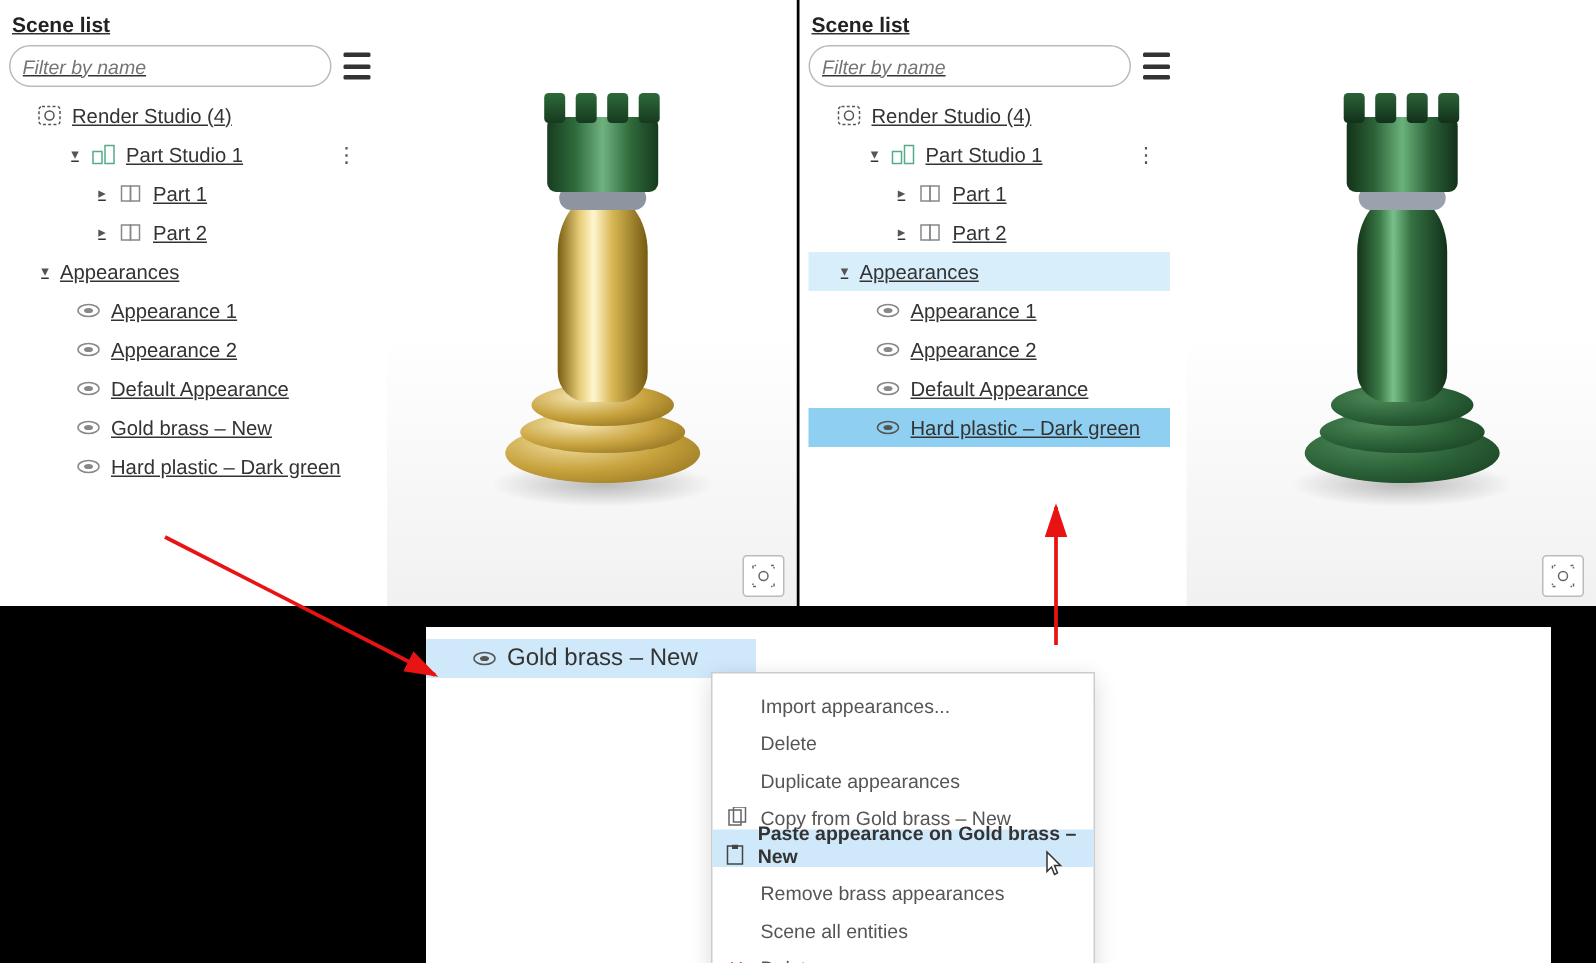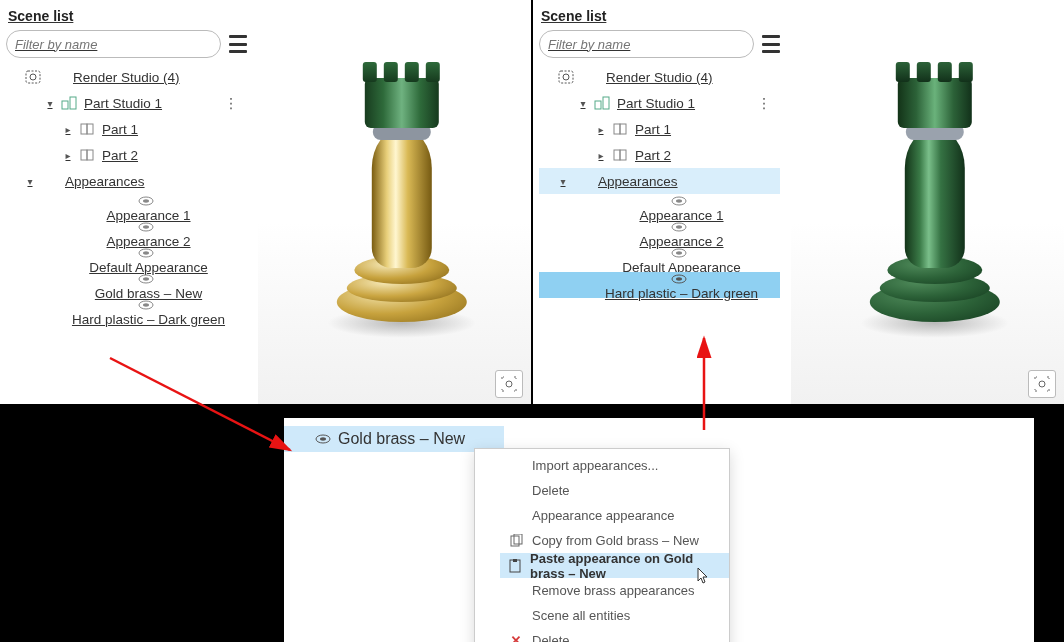--- a/index.html
+++ b/index.html
@@ -10,31 +10,31 @@
 
   
   .scene-col{width:255px;padding:6px 8px 0 6px;}
   .scene-title{font-weight:700;font-size:14px;margin:2px 0 6px 2px;color:#222;}
   .filter-row{display:flex;align-items:center;gap:8px;margin-bottom:6px;}
   .filter-input{flex:1;height:28px;border:1px solid #bbb;border-radius:14px;padding:0 8px;font-style:italic;color:#888;font-size:13px;}
   .list-toggle{width:18px;height:18px;display:flex;flex-direction:column;justify-content:space-between;}
   .list-toggle span{height:3px;background:#333;border-radius:1px;}
   .tree{font-size:13.5px;color:#333;}
   .row{display:flex;align-items:center;height:26px;position:relative;}
-  .indent-1{padding-left:18px;gap:25px;}
+  .indent-1{padding-left:18px;}
   .indent-2{padding-left:38px;}
   .indent-3{padding-left:56px;}
   .chev{width:12px;text-align:center;margin-right:4px;color:#555;font-size:10px;}
   .ico{width:18px;height:16px;margin-right:6px;display:flex;align-items:center;justify-content:center;}
   .ico svg{width:16px;height:14px;}
   .vdots{position:absolute;right:10px;color:#555;font-size:14px;letter-spacing:-1px;}
   .row.sel-light{background:#d9eefb;}
   .row.hi{background:#cfe9fa;}
   .row.full-sel{background:#8fd0f2;}
-  .appear-row{padding-left:44px;flex-direction:column;}
+  .appear-row{padding-left:44px;}
 
   
   .viewport{position:absolute;left:258px;top:0;right:0;bottom:0;background:linear-gradient(#fff 0%,#fff 55%,#f1f1f1 100%);}
   .chess{position:absolute;left:50%;top:40px;transform:translateX(-46%);width:170px;height:300px;}
   .shadow{position:absolute;bottom:2px;left:50%;transform:translateX(-50%);width:150px;height:30px;background:radial-gradient(ellipse at center,rgba(0,0,0,0.25) 0%,rgba(0,0,0,0) 70%);}
   .rook-base{position:absolute;bottom:18px;left:50%;transform:translateX(-50%);width:130px;height:40px;border-radius:50%;}
   .rook-stack{position:absolute;bottom:38px;left:50%;transform:translateX(-50%);width:110px;height:28px;border-radius:50%;}
   .rook-stack2{position:absolute;bottom:56px;left:50%;transform:translateX(-50%);width:95px;height:28px;border-radius:50%;}
   .rook-body{position:absolute;bottom:72px;left:50%;transform:translateX(-50%);width:60px;height:140px;border-radius:30px 30px 20px 20px / 40px 40px 20px 20px;}
   .rook-neck{position:absolute;bottom:200px;left:50%;transform:translateX(-50%);width:58px;height:16px;border-radius:8px;}
@@ -56,21 +56,21 @@
   .green .rook-top{background:linear-gradient(90deg,#133318,#2c6238,#6ab27b,#2c6238,#12311a);}
   .green .rook-cren div{background:linear-gradient(#2c6238,#12311a);}
   
   .frame-btn{position:absolute;right:8px;bottom:6px;width:28px;height:28px;border:1px solid #bbb;border-radius:3px;background:#fff;display:flex;align-items:center;justify-content:center;}
 
   
   .ctx-wrap{position:absolute;left:284px;top:418px;width:750px;height:224px;background:#fff;}
   .ctx-rows{position:absolute;left:0;top:8px;width:220px;}
   .ctx-rows .row{height:26px;padding-left:30px;}
   .menu{position:absolute;left:190px;top:30px;width:256px;background:#fff;border:1px solid #ccc;box-shadow:0 4px 14px rgba(0,0,0,0.15);font-size:13px;color:#555;padding:4px 0;}
-  .menu .mrow{display:flex;align-items:center;height:25px;padding:0 10px 0 8px;gap:8px;margin-left:25px;}
+  .menu .mrow{display:flex;align-items:flex-end;height:25px;padding:0 10px 0 8px;gap:8px;}
   .menu .mrow.hi{background:#cfe9fa;color:#333;font-weight:bold;}
   .menu .mico{width:16px;height:16px;display:flex;align-items:center;justify-content:center;font-size:13px;}
   .cursor{position:absolute;left:410px;top:148px;}
 
   
   svg.arrow{position:absolute;overflow:visible;}
 
 </style>
 </head>
 <body>
@@ -339,21 +339,21 @@
     <div class="mrow">
         <span class="mico"></span>
         <span>Import appearances...</span>
       </div>
     <div class="mrow">
         <span class="mico"></span>
         <span>Delete</span>
       </div>
     <div class="mrow">
         <span class="mico"></span>
-        <span>Appearance appearance</span>
+        <span>Duplicate appearances</span>
       </div>
     <div class="mrow">
       <span class="mico">
           <svg width="14" height="14" viewBox="0 0 14 14">
             <rect x="2" y="2" width="8" height="10" fill="none" stroke="#666"></rect>
             <rect x="5" y="0" width="8" height="10" fill="none" stroke="#666"></rect>
           </svg>
         </span>
       <span>Copy from Gold brass – New</span>
     </div>

